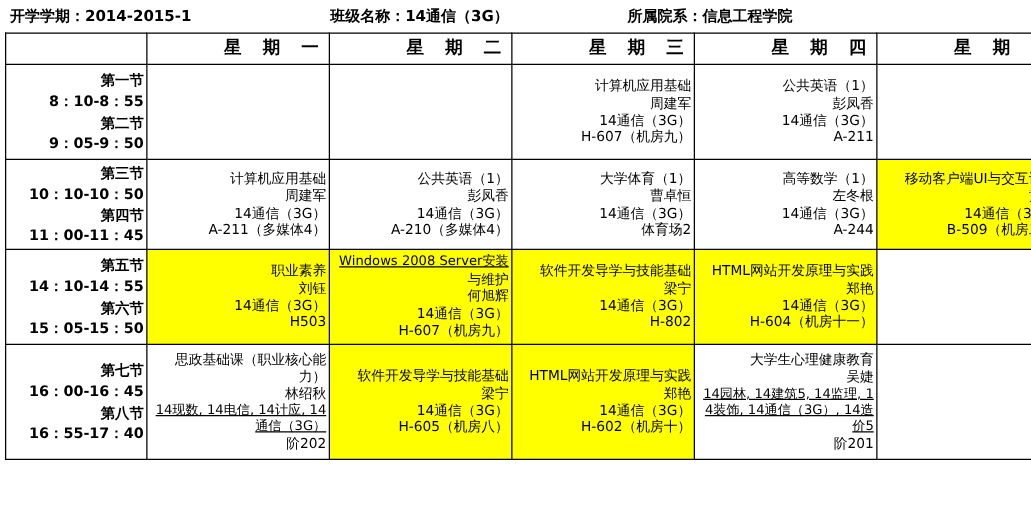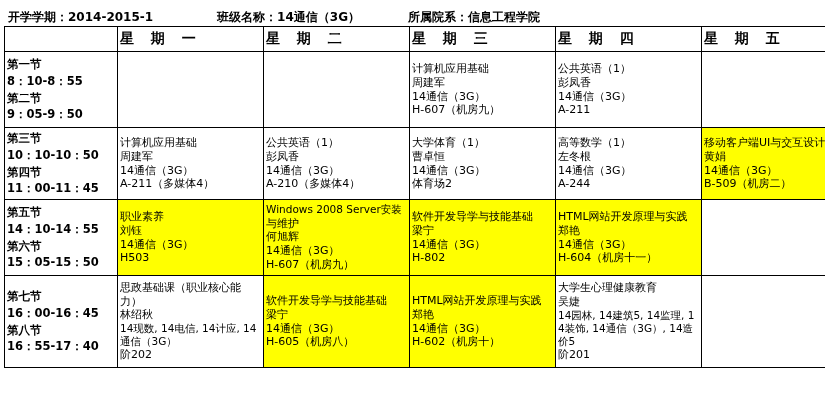--- a/index.html
+++ b/index.html
@@ -8,41 +8,42 @@
     background:#ffffff;
     font-family:"DejaVu Sans","Liberation Sans",sans-serif;
     font-size:11px;
     color:#000;
     overflow:hidden;
   }
   .wrap{width:825px;height:420px;box-sizing:border-box;}
   .header{
     height:26px;
     display:flex;
-    align-items:flex-end;
+    align-items:center;
     font-size:12px;
     font-weight:bold;
     padding:0 4px;
     box-sizing:border-box;
+    gap:47px;
   }
   .header .seg{white-space:nowrap;}
   .h1{margin-left:4px;}
   .h2{margin-left:64px;}
   .h3{margin-left:52px;}
   .h4{margin-left:48px;}
 
   table{
     border-collapse:collapse;
     width:817px;
     margin:0 4px;
     table-layout:fixed;
   }
   td,th{
     border:1px solid #000;
-    text-align:left;
+    text-align:right;
     vertical-align:middle;
     padding:1px 2px;
     font-size:11px;
     line-height:1.25;
     word-break:break-all;
   }
   thead th{
     height:22px;
     font-size:14px;
     font-weight:bold;
@@ -53,21 +54,21 @@
     font-weight:bold;
     font-size:11.5px;
     line-height:1.45;
   }
   .daycol{width:141px;}
   .cell{height:auto;}
   .yellow{background:#ffff00;}
   .sess-line{display:block;}
   .timecell .t-title{display:block;font-weight:bold;}
   .timecell .t-range{display:block;font-weight:bold;}
-  .small{font-size:10.5px;}
+  .small{font-size:10.5px;text-decoration:underline;}
 </style>
 </head>
 <body>
 
 <div class="wrap">
 
   <div class="header">
     <span class="seg h1"><span>开学学期：</span><span>2014-2015-1</span></span>
     <span class="seg h2"><span>班级名称：</span><span>14通信（3G）</span></span>
     <span class="seg h4"><span>所属院系：</span><span>信息工程学院</span></span>

